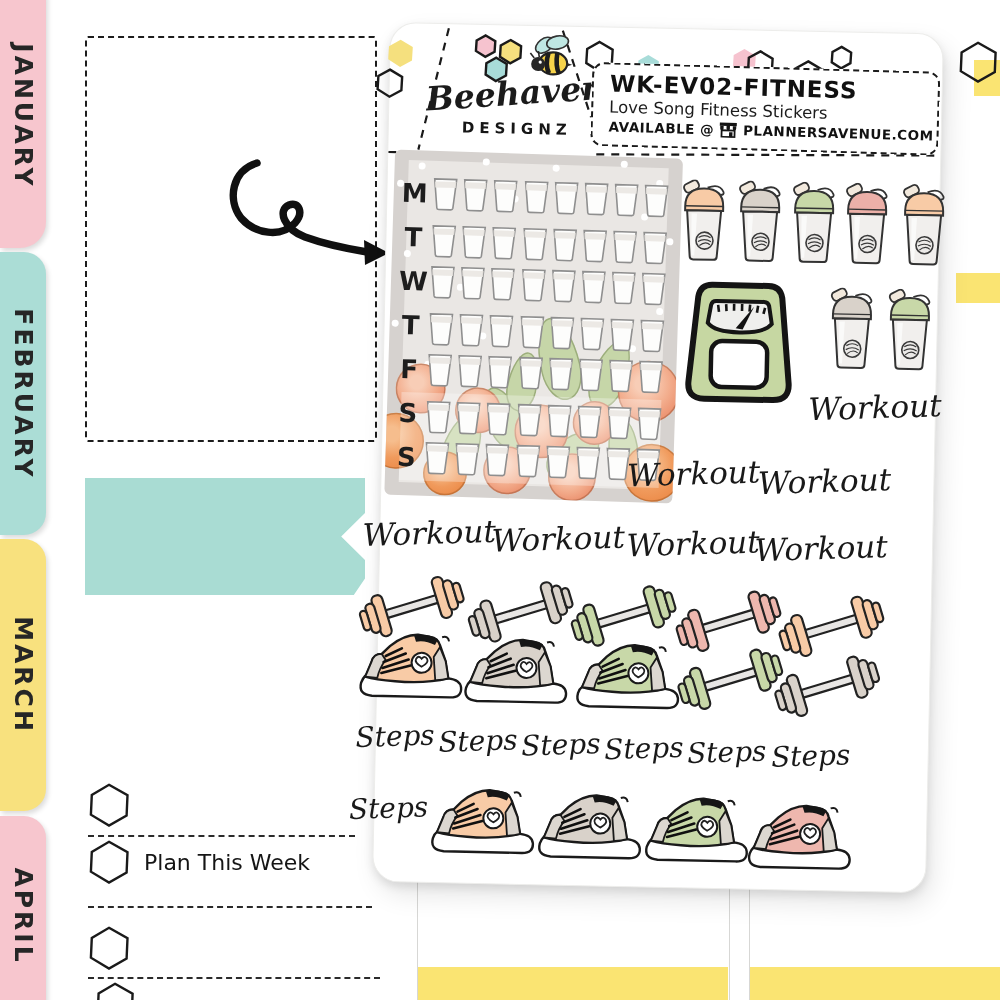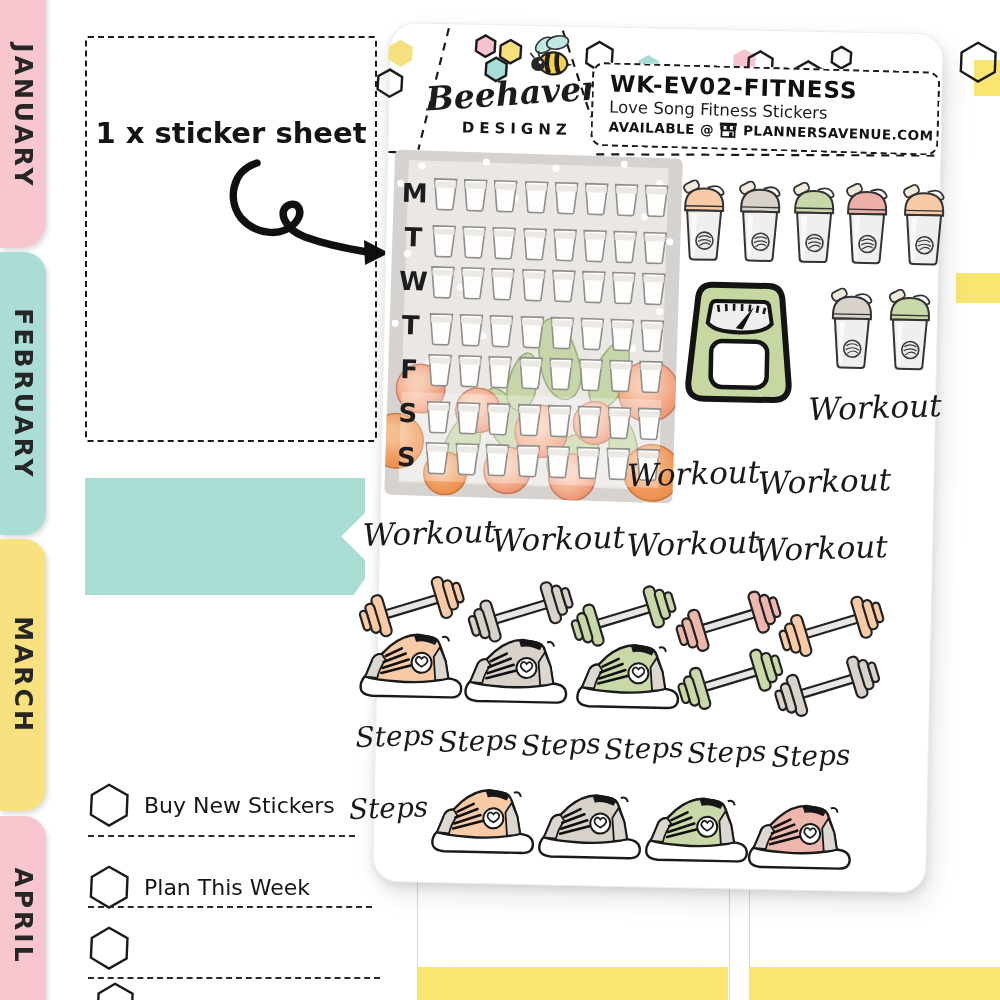--- a/index.html
+++ b/index.html
@@ -37,21 +37,21 @@
              font-size:29px;font-weight:700;color:#141414;letter-spacing:0px;}
   .arrow-svg{position:absolute;left:140px;top:118px;overflow:visible;}
 
   
   .banner{position:absolute;left:85px;top:478px;width:280px;height:117px;z-index:1;
           clip-path:polygon(0 0,100% 0,100% 30%,91.5% 50%,100% 70%,100% 86%,96% 100%,0 100%);}
 
   
   .checklist{position:absolute;left:88px;top:780px;width:300px;z-index:1;}
   .check-row{position:absolute;left:0;display:flex;align-items:center;gap:14px;}
-  .cr1{top:4px;} .cr2{top:86px;justify-content:space-between;} .cr3{top:147px;}
+  .cr1{top:4px;} .cr2{top:61px;justify-content:space-between;} .cr3{top:147px;}
   .check-label{font-size:22px;color:#151515;white-space:nowrap;}
   .dash-sep{position:absolute;left:0;border-top:2.5px dashed #2a2a2a;}
   .ds1{top:55px;width:267px;} .ds2{top:126px;width:284px;} .ds3{top:197px;width:292px;}
   .hex-partial{position:absolute;left:7px;top:203px;}
 
   
   .sheet{position:absolute;left:390px;top:22px;width:552px;height:858px;background:#fff;
          border:1px solid #ededeb;border-radius:26px;z-index:3;
          transform:rotate(1.2deg);transform-origin:top left;
          box-shadow:0 4px 10px rgba(0,0,0,0.10),6px 12px 26px rgba(0,0,0,0.10);}
@@ -123,36 +123,34 @@
     <span class="tab-label">FEBRUARY</span>
   </div>
   <div class="month-tab tab3" style="background: rgb(248, 225, 126);">
     <span class="tab-label">MARCH</span>
   </div>
   <div class="month-tab tab4" style="background: rgb(247, 198, 206);">
     <span class="tab-label">APRIL</span>
   </div>
 
   <div class="note-box">
-    <div class="note-text">1 x sticker sheet</div>
     <svg class="arrow-svg" width="170" height="115" viewBox="0 0 170 115">
       <path d="M 30 7 C 5 14 0 44 14 62 C 28 78 54 82 68 67 C 77 57 72 45 62 49
                C 50 54 57 73 78 81 C 100 89 122 93 140 96" fill="none" stroke="#101010" stroke-width="7.5" stroke-linecap="round"></path>
       <polygon points="137,84 162,97 138,109" fill="#101010"></polygon>
     </svg>
   </div>
 
   <div class="banner" style="background: rgb(169, 220, 211);"></div>
 
   <div class="checklist">
     <div class="check-row cr1">
       <span class="hexbox" style="display: inline-block; width: 42px; height: 42px;"><svg width="42" height="42" overflow="visible">
             <polygon points="21.0,0.8 39.5,11.3 38.6,31.5 21.0,41.6 2.9,30.7 3.8,10.9" fill="none" stroke="#1a1a1a" stroke-width="2.4"></polygon>
           </svg></span>
-      <span class="check-label">Buy New Stickers</span>
     </div>
     <div class="dash-sep ds1"></div>
     <div class="check-row cr2">
       <span class="hexbox" style="display: inline-block; width: 42px; height: 42px;"><svg width="42" height="42" overflow="visible">
             <polygon points="21.0,0.8 39.5,11.3 38.6,31.5 21.0,41.6 2.9,30.7 3.8,10.9" fill="none" stroke="#1a1a1a" stroke-width="2.4"></polygon>
           </svg></span>
       <span class="check-label">Plan This Week</span>
     </div>
     <div class="dash-sep ds2"></div>
     <div class="check-row cr3">

